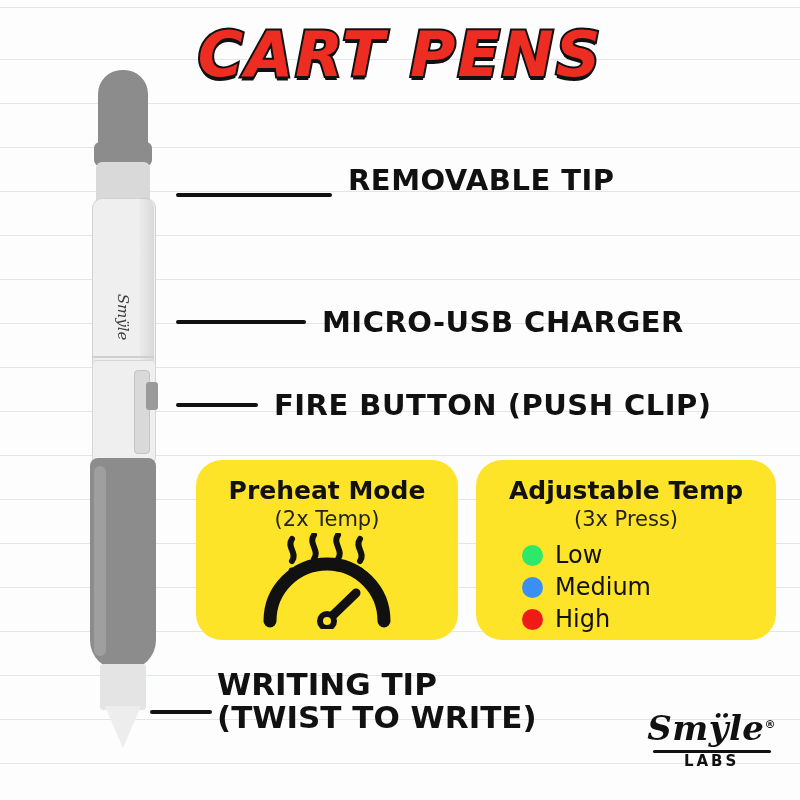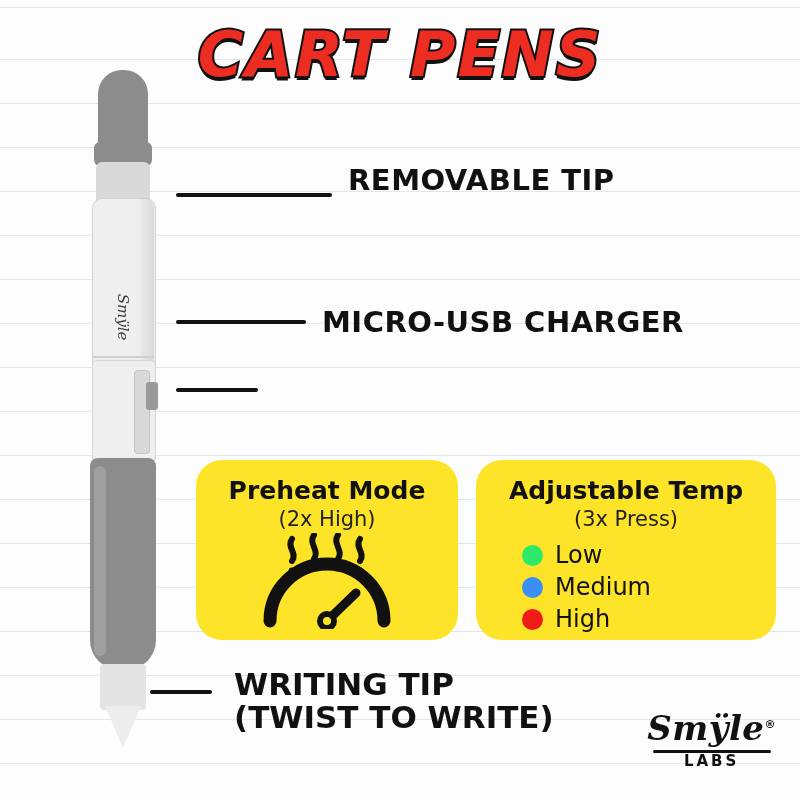--- a/index.html
+++ b/index.html
@@ -228,22 +228,22 @@
     font-size: 24px;
     color: #111111;
   }
 
   
   #callout-writing {
     position: absolute;
     left: 150px;
     top: 668px;
     display: flex;
-    align-items: flex-start;
-    gap: 22px;
+    align-items: center;
+    gap: 5px;
   }
   #callout-writing .lead-line { width: 62px; margin-top: 22px; }
   .writing-text {
     font-family: "DejaVu Sans", sans-serif;
     font-weight: 700;
     font-size: 31px;
     line-height: 1.08;
     color: #111111;
     white-space: nowrap;
   }
@@ -315,25 +315,26 @@
     <div class="callout-label">REMOVABLE TIP</div>
   </div>
 
   <div class="callout" id="callout-usb">
     <div class="lead-line"></div>
     <div class="callout-label">MICRO-USB CHARGER</div>
   </div>
 
   <div class="callout" id="callout-fire">
     <div class="lead-line"></div>
+    <div class="callout-label">FIRE BUTTON (PUSH CLIP)</div>
   </div>
 
   <div class="card" id="card-preheat">
     <div class="card-title">Preheat Mode</div>
-    <div class="card-sub">(2x High)</div>
+    <div class="card-sub">(2x Temp)</div>
     <div class="gauge-wrap">
       <svg class="gauge-svg" width="150" height="96" viewBox="0 0 150 96" xmlns="http://www.w3.org/2000/svg">
 
         <g stroke="#111" stroke-width="6" stroke-linecap="round" fill="none">
           <path d="M40 6 C 34 14, 46 20, 40 28"></path>
           <path d="M62 2 C 56 11, 68 17, 62 26"></path>
           <path d="M86 2 C 80 11, 92 17, 86 26"></path>
           <path d="M108 6 C 102 14, 114 20, 108 28"></path>
         </g>
         <g fill="#111">

